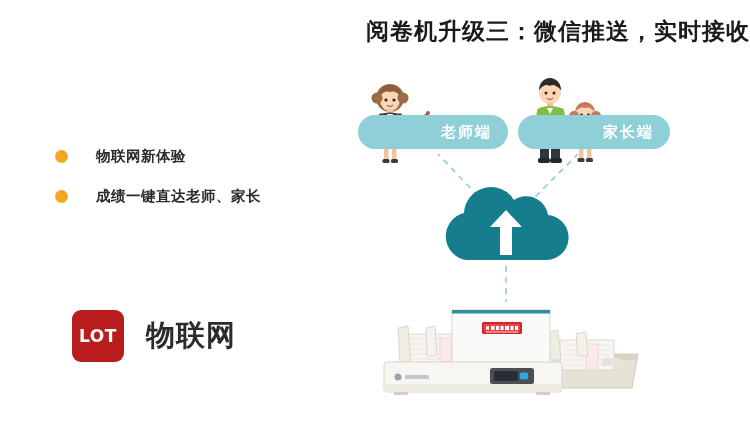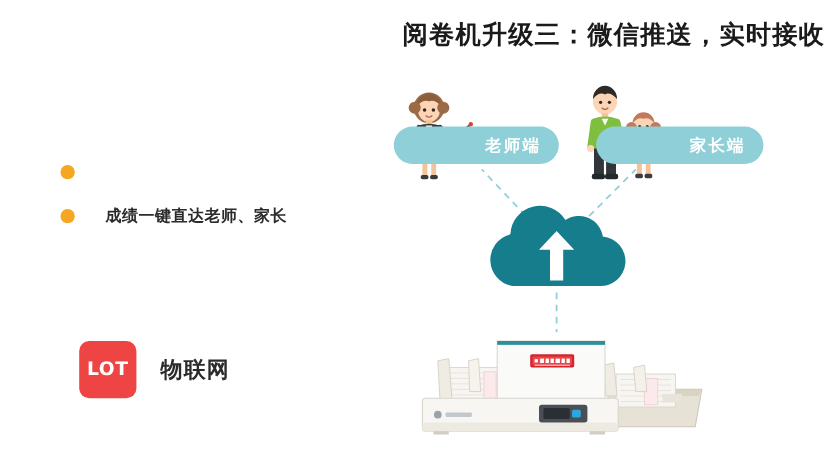--- a/index.html
+++ b/index.html
@@ -31,57 +31,58 @@
   .bullet-text{
     margin-left:28px;
     font-size:14.5px;font-weight:bold;color:#2b2b2b;
     white-space:nowrap;letter-spacing:.5px;
   }
 
   
   .iot-wrap{position:absolute;left:72px;top:310px;display:flex;align-items:center;}
   .iot-badge{
     width:52px;height:52px;border-radius:9px;
-    background:#ef4444;
+    background:#b91c1c;
     display:flex;align-items:center;justify-content:center;
     color:#fff;font-size:17px;font-weight:bold;letter-spacing:.5px;
   }
   .iot-label{
     margin-left:22px;
-    font-size:20px;font-weight:bold;color:#2b2b2b;letter-spacing:1px;
+    font-size:29px;font-weight:bold;color:#2b2b2b;letter-spacing:1px;
   }
 
   
   .diagram{position:absolute;left:330px;top:70px;width:400px;height:340px;text-decoration:underline;}
   .diag-svg{position:absolute;left:0;top:0;}
 
   
   .pill{
     position:absolute;height:34px;border-radius:17px;
     background:#8ECFD8;
     display:flex;align-items:center;
   }
   .pill-teacher{left:28px;top:45px;width:150px;}
-  .pill-parent{left:212px;top:45px;width:152px;}
+  .pill-parent{left:188px;top:45px;width:152px;}
   .pill-text{
     position:absolute;right:16px;
     color:#ffffff;font-size:15px;font-weight:bold;letter-spacing:2px;
   }
 </style>
 </head>
 <body>
 
 <div class="slide">
 
   <div class="title">阅卷机升级三：微信推送，实时接收</div>
 
   <div class="bullets">
 
     <div class="bullet-row">
       <span class="bullet-dot"></span>
+      <span class="bullet-text">物联网新体验</span>
     </div>
 
 
     <div class="bullet-row">
       <span class="bullet-dot"></span>
       <span class="bullet-text">成绩一键直达老师、家长</span>
     </div>
 
 
   </div>

